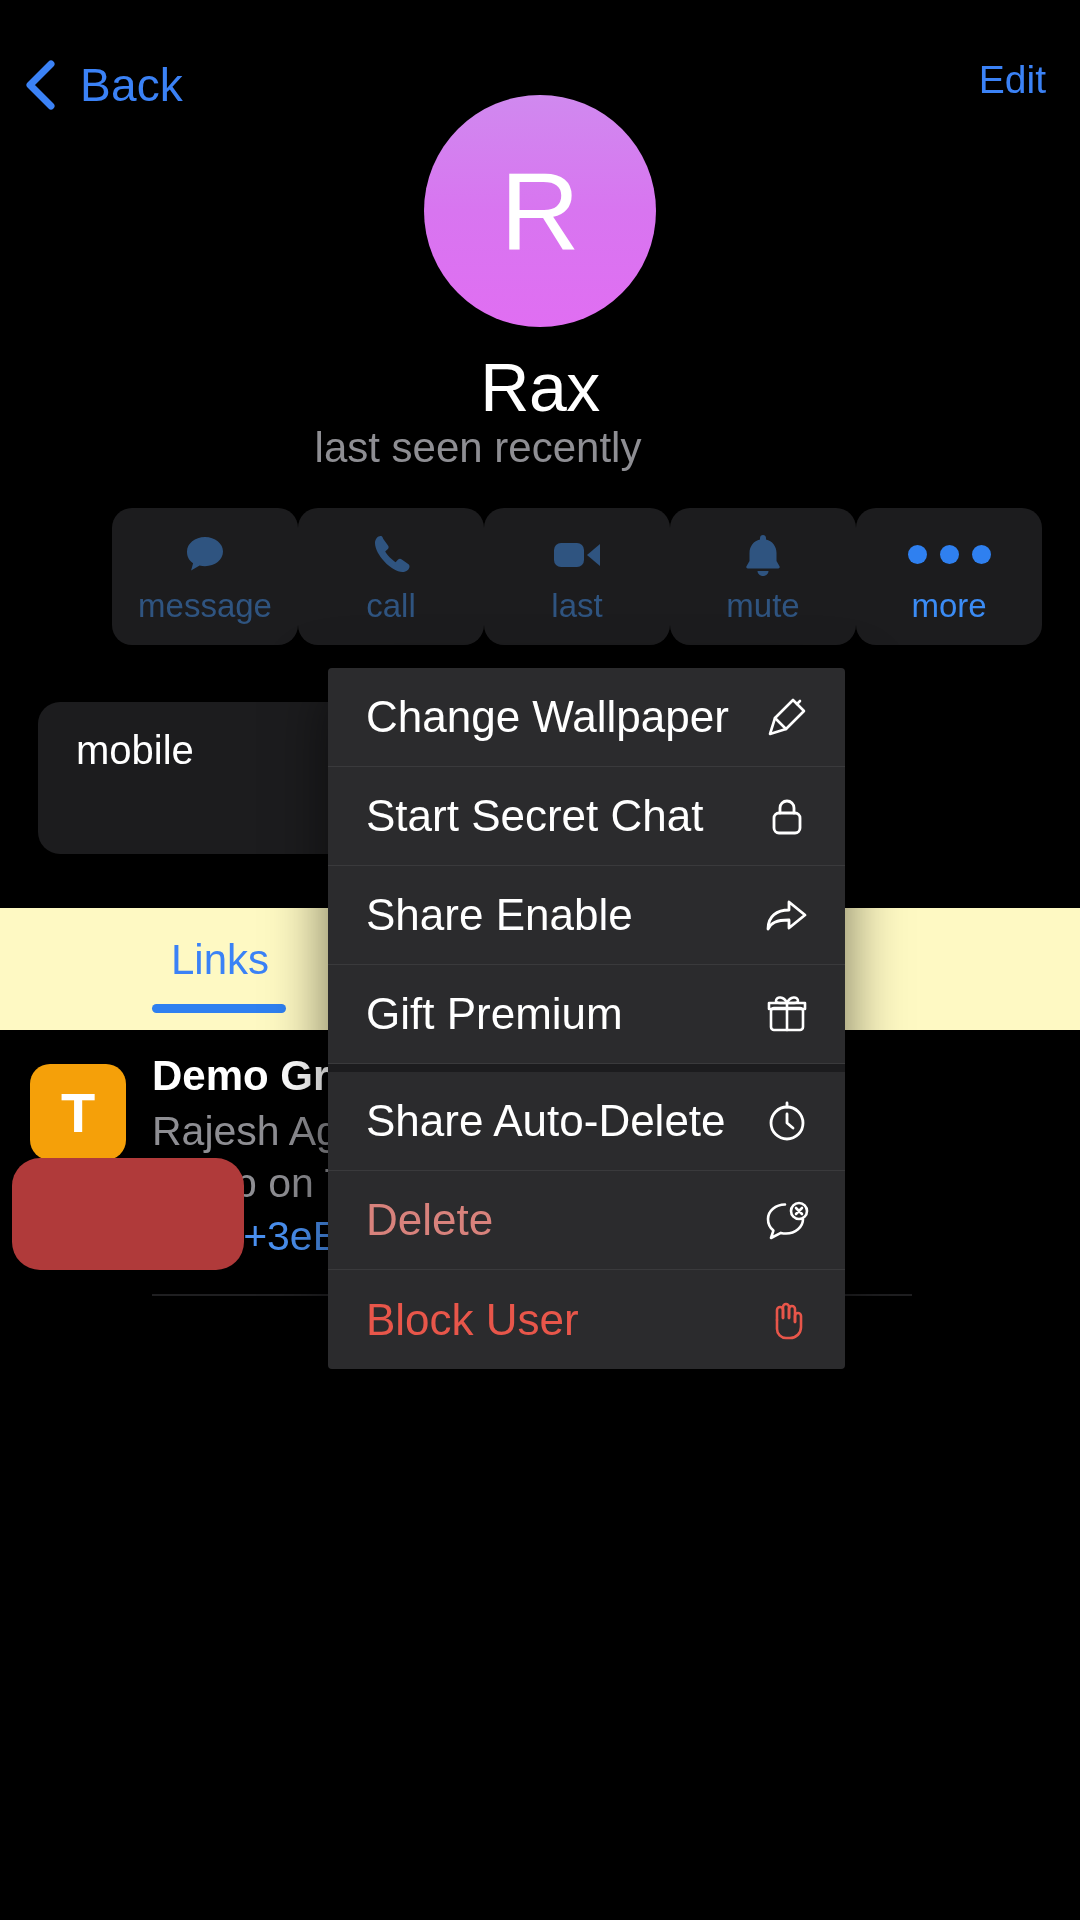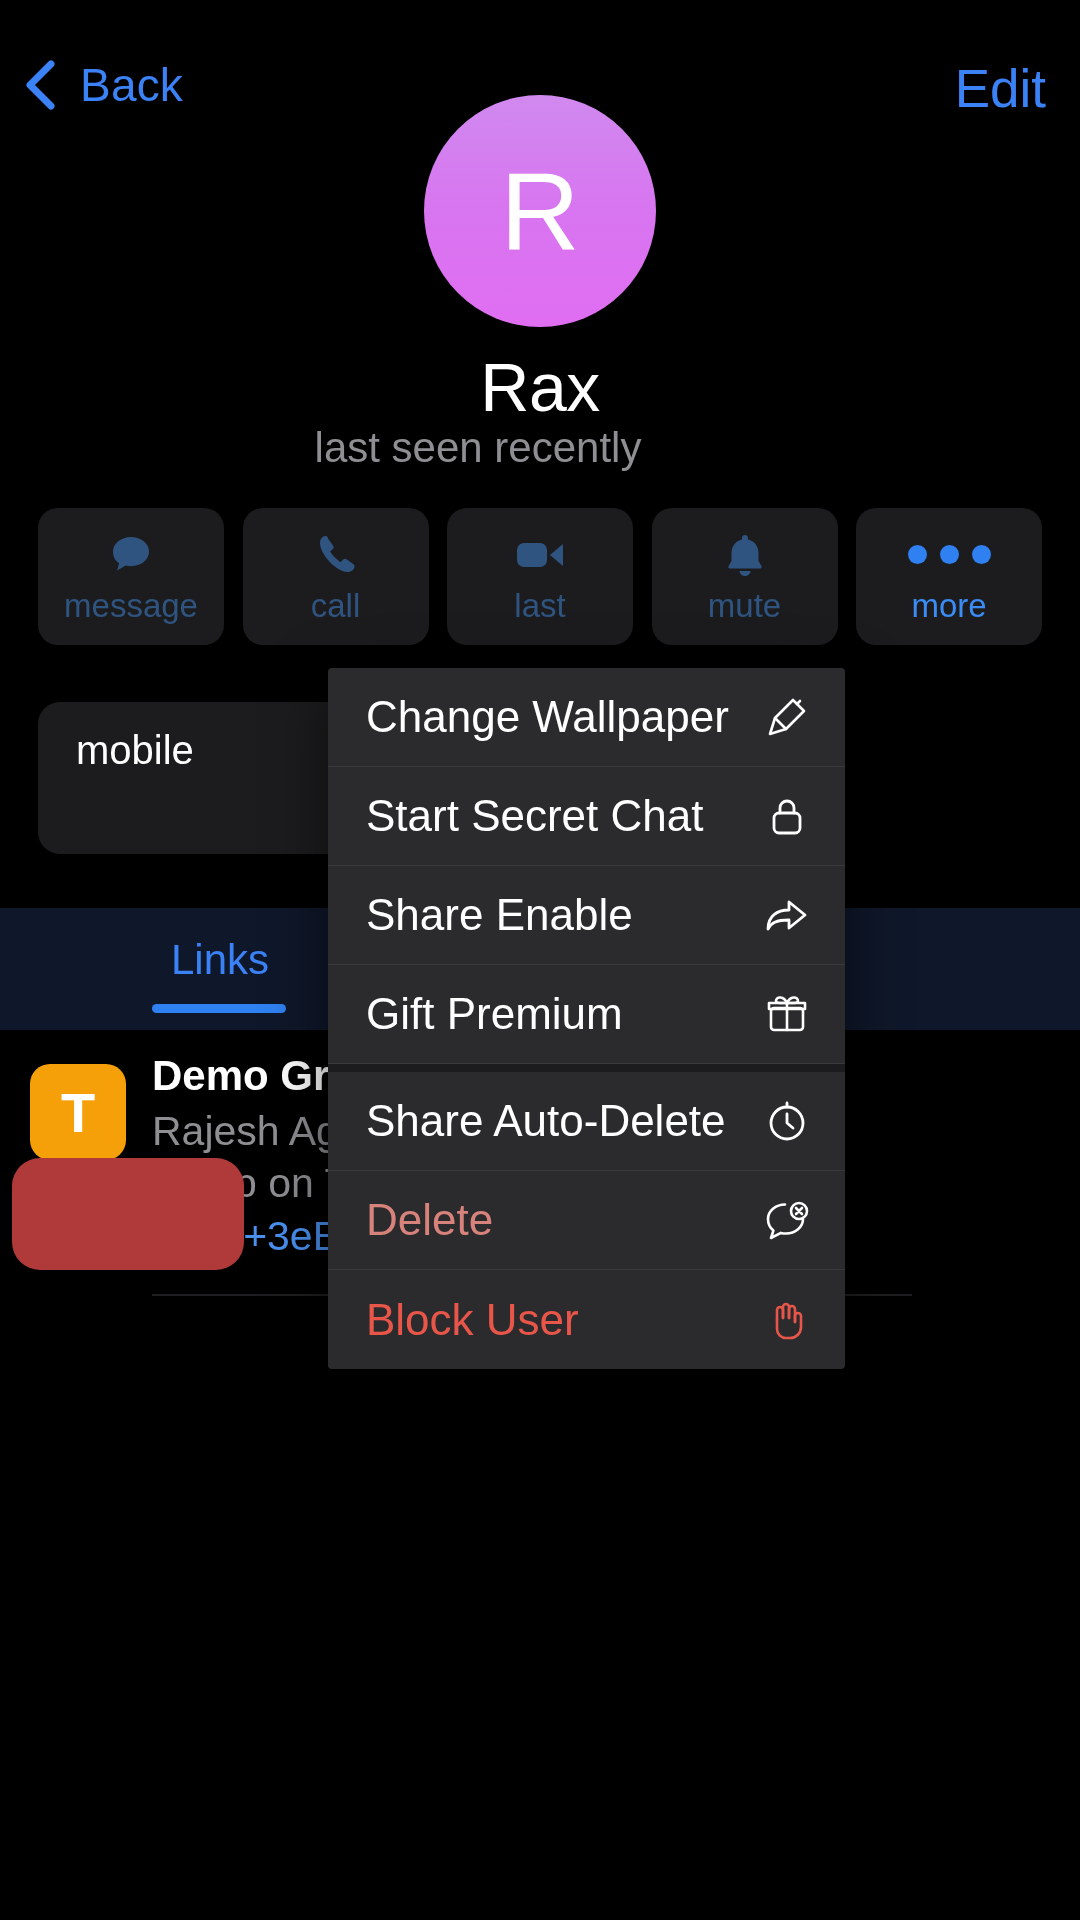--- a/index.html
+++ b/index.html
@@ -15,21 +15,21 @@
   
   .navbar { position:absolute; top:0; left:0; width:1080px; height:150px; }
   .nav-back {
     position:absolute; left:22px; top:58px;
     display:flex; align-items:center; gap:24px;
     color:#3b82f6; font-size:46px; letter-spacing:.2px;
   }
   .chev { width:34px; height:50px; flex:0 0 auto; }
   .nav-edit {
     position:absolute; right:34px; top:58px;
-    color:#3b82f6; font-size:53px;
+    color:#3b82f6; font-size:39px;
   }
 
   
   .avatar {
     position:absolute; left:50%; top:95px; transform:translateX(-50%);
     width:232px; height:232px; border-radius:50%;
     background:linear-gradient(180deg,#d089ef 0%,#d875f0 50%,#e06ef2 100%);
     display:flex; align-items:center; justify-content:center;
   }
   .avatar-letter { color:#fff; font-size:110px; font-weight:500; line-height:1; }
@@ -40,21 +40,21 @@
   }
   .profile-status {
     position:absolute; top:424px; left:0; width:956px; text-align:center;
     color:#8e8e93; font-size:42px; font-weight:400;
   }
 
   
   .actions {
     position:absolute; top:508px; left:38px;
     width:1004px; height:137px;
-    display:flex; justify-content:space-between;
+    display:flex; justify-content:flex-end;
   }
   .action-btn {
     width:186px; height:137px; border-radius:20px;
     background:#1c1c1e;
     display:flex; flex-direction:column; align-items:center; justify-content:center;
     gap:6px;
   }
   .action-btn .ai { height:52px; display:flex; align-items:center; justify-content:center; }
   .action-btn .al { font-size:33px; color:#2f5480; }
   .action-btn.active .al { color:#3b8cf5; }
@@ -66,21 +66,21 @@
     position:absolute; top:702px; left:38px;
     width:740px; height:152px; border-radius:22px;
     background:#1c1c1e; padding:26px 38px;
   }
   .info-label { color:#fff; font-size:40px; }
   .info-value { color:#3b82f6; font-size:40px; margin-top:14px; }
 
   
   .tabs-wrap {
     position:absolute; top:908px; left:0; width:1080px; height:122px;
-    background:#0f172a;
+    background:#fef9c3;
   }
   .tab {
     position:absolute; left:0; top:28px; width:440px; text-align:center;
     color:#3b82f6; font-size:42px;
   }
   .tab-underline {
     position:absolute; left:152px; top:1004px; width:134px; height:9px;
     border-radius:6px; background:#2f80f0;
   }
 

